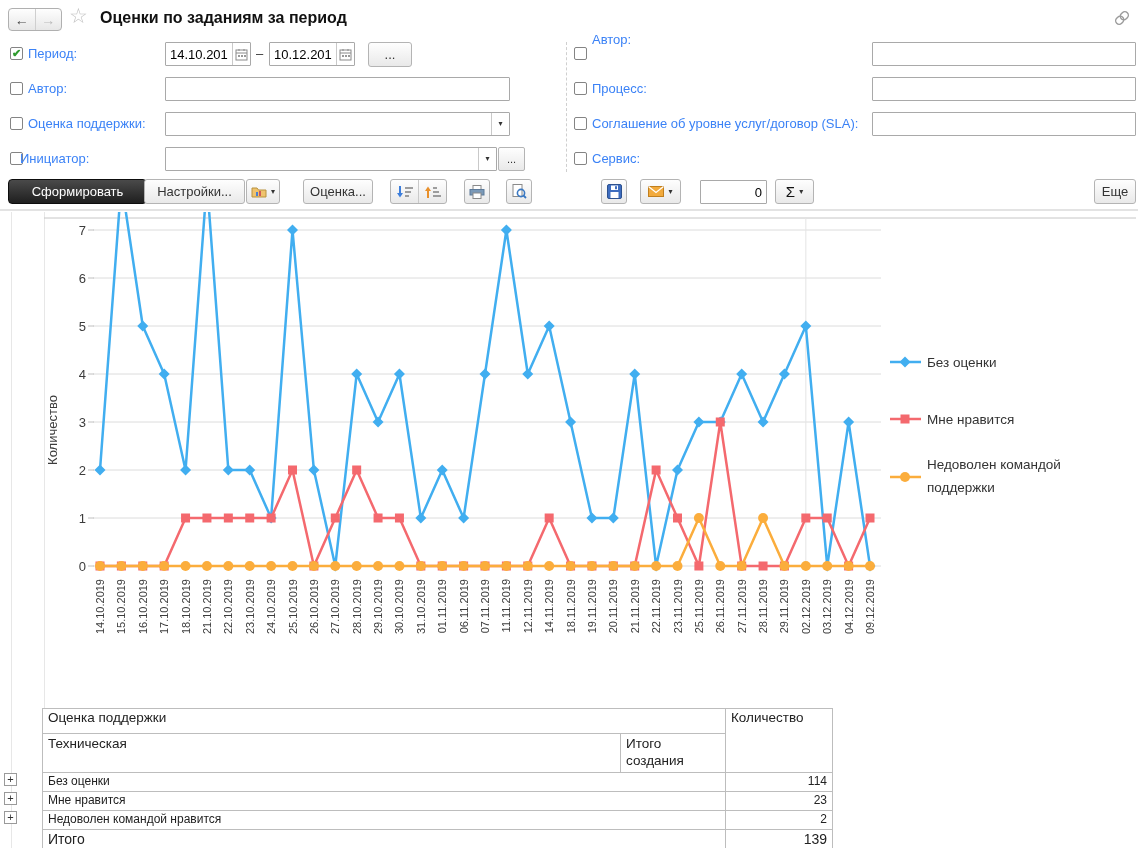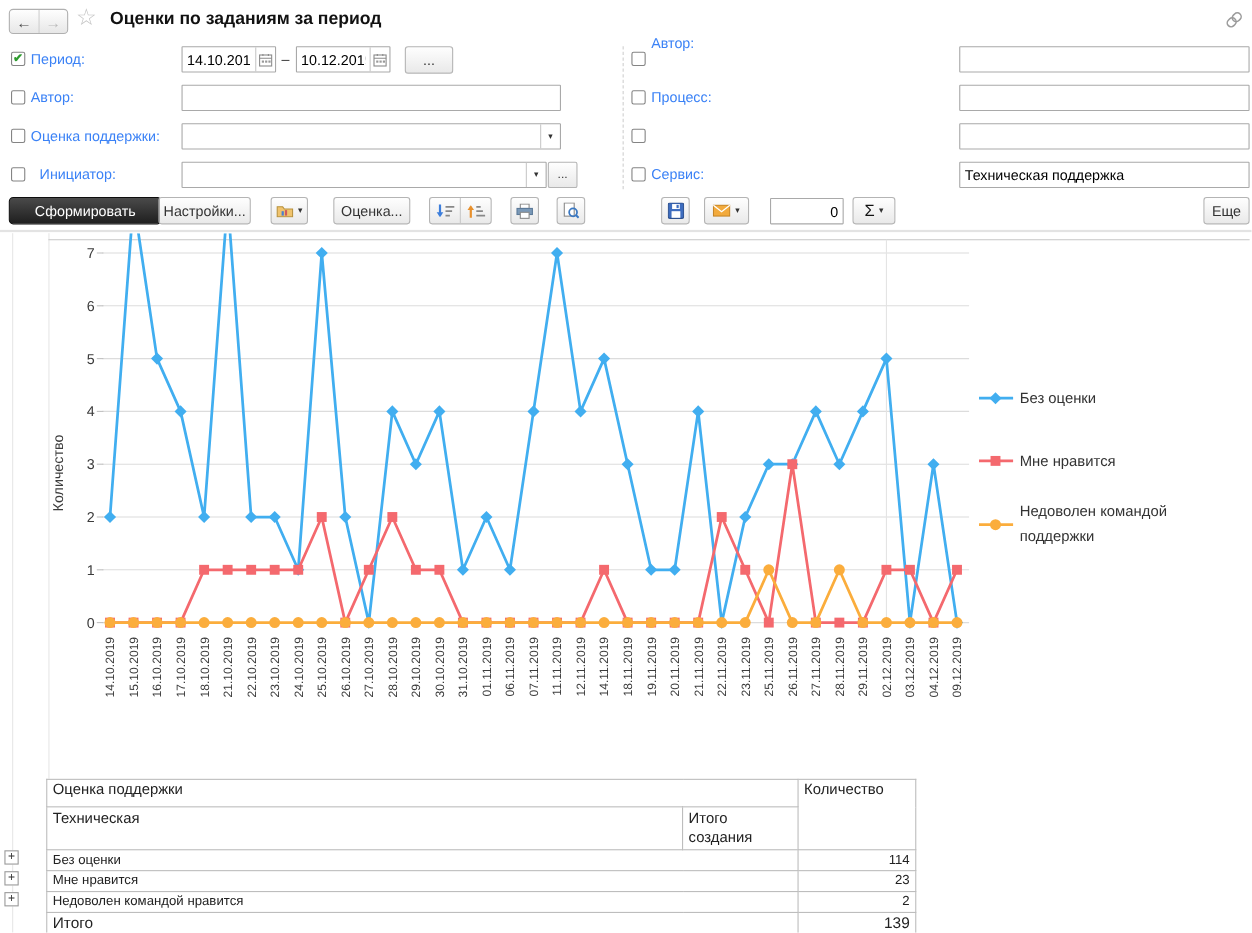--- a/index.html
+++ b/index.html
@@ -116,21 +116,21 @@
   <span class="chk" style="left:10px;top:117px"></span>
   <span class="flabel" style="left:28px;top:112px">Оценка поддержки:</span>
   <span class="inp" style="left:165px;top:112px;width:345px">
     <input value="" style="">
     <span class="sidebtn">
         <span class="caret">▾</span>
       </span>
   </span>
 
   <span class="chk" style="left:10px;top:152px"></span>
-  <span class="flabel" style="left:36px;top:147px">Инициатор:</span>
+  <span class="flabel" style="left:20px;top:147px">Инициатор:</span>
   <span class="inp" style="left:165px;top:147px;width:332px">
     <input value="" style="">
     <span class="sidebtn">
         <span class="caret">▾</span>
       </span>
   </span>
   <div class="btn" style="left:498px;top:147px;width:27px;height:24px;border-radius:2px;font-size:11px">...</div>
 
   <div class="splitter"></div>
 
@@ -140,32 +140,30 @@
     <input value="" style="">
   </span>
 
   <span class="chk" style="left:574px;top:82px"></span>
   <span class="flabel" style="left:592px;top:77px">Процесс:</span>
   <span class="inp" style="left:872px;top:77px;width:264px">
     <input value="" style="">
   </span>
 
   <span class="chk" style="left:574px;top:117px"></span>
+  <span class="flabel" style="left:592px;top:112px">Соглашение об уровне услуг/договор (SLA):</span>
   <span class="inp" style="left:872px;top:112px;width:264px">
     <input value="" style="">
   </span>
 
   <span class="chk" style="left:574px;top:152px"></span>
   <span class="flabel" style="left:592px;top:147px">Сервис:</span>
-  <span class="inp" style="left:872px;top:147px;width:264px">
-    <input value="Техническая поддержка" style="">
-  </span>
 
   <div class="btn btn-dark" style="left:8px;top:179px;width:139px">Сформировать</div>
-  <div class="btn" style="left:144px;top:179px;width:84px">Настройки...</div>
+  <div class="btn" style="left:144px;top:179px;width:101px">Настройки...</div>
   <div class="btn" style="left:246px;top:179px;width:34px">
     <svg width="16" height="13">
       <path d="M1,3 h5 l1.5,2 H15 v7 H1 z" fill="#F0C36D" stroke="#B8923E"></path>
       <rect x="5" y="7" width="2" height="4" fill="#4a7fd0"></rect>
         <rect x="8" y="6" width="2" height="5" fill="#d05a5a"></rect>
     </svg>
     <span class="caret">▾</span>
   </div>
   <div class="btn" style="left:303px;top:179px;width:70px">Оценка...</div>
   <div class="btn" style="left:390px;top:179px;width:57px;padding:0;gap:0">

